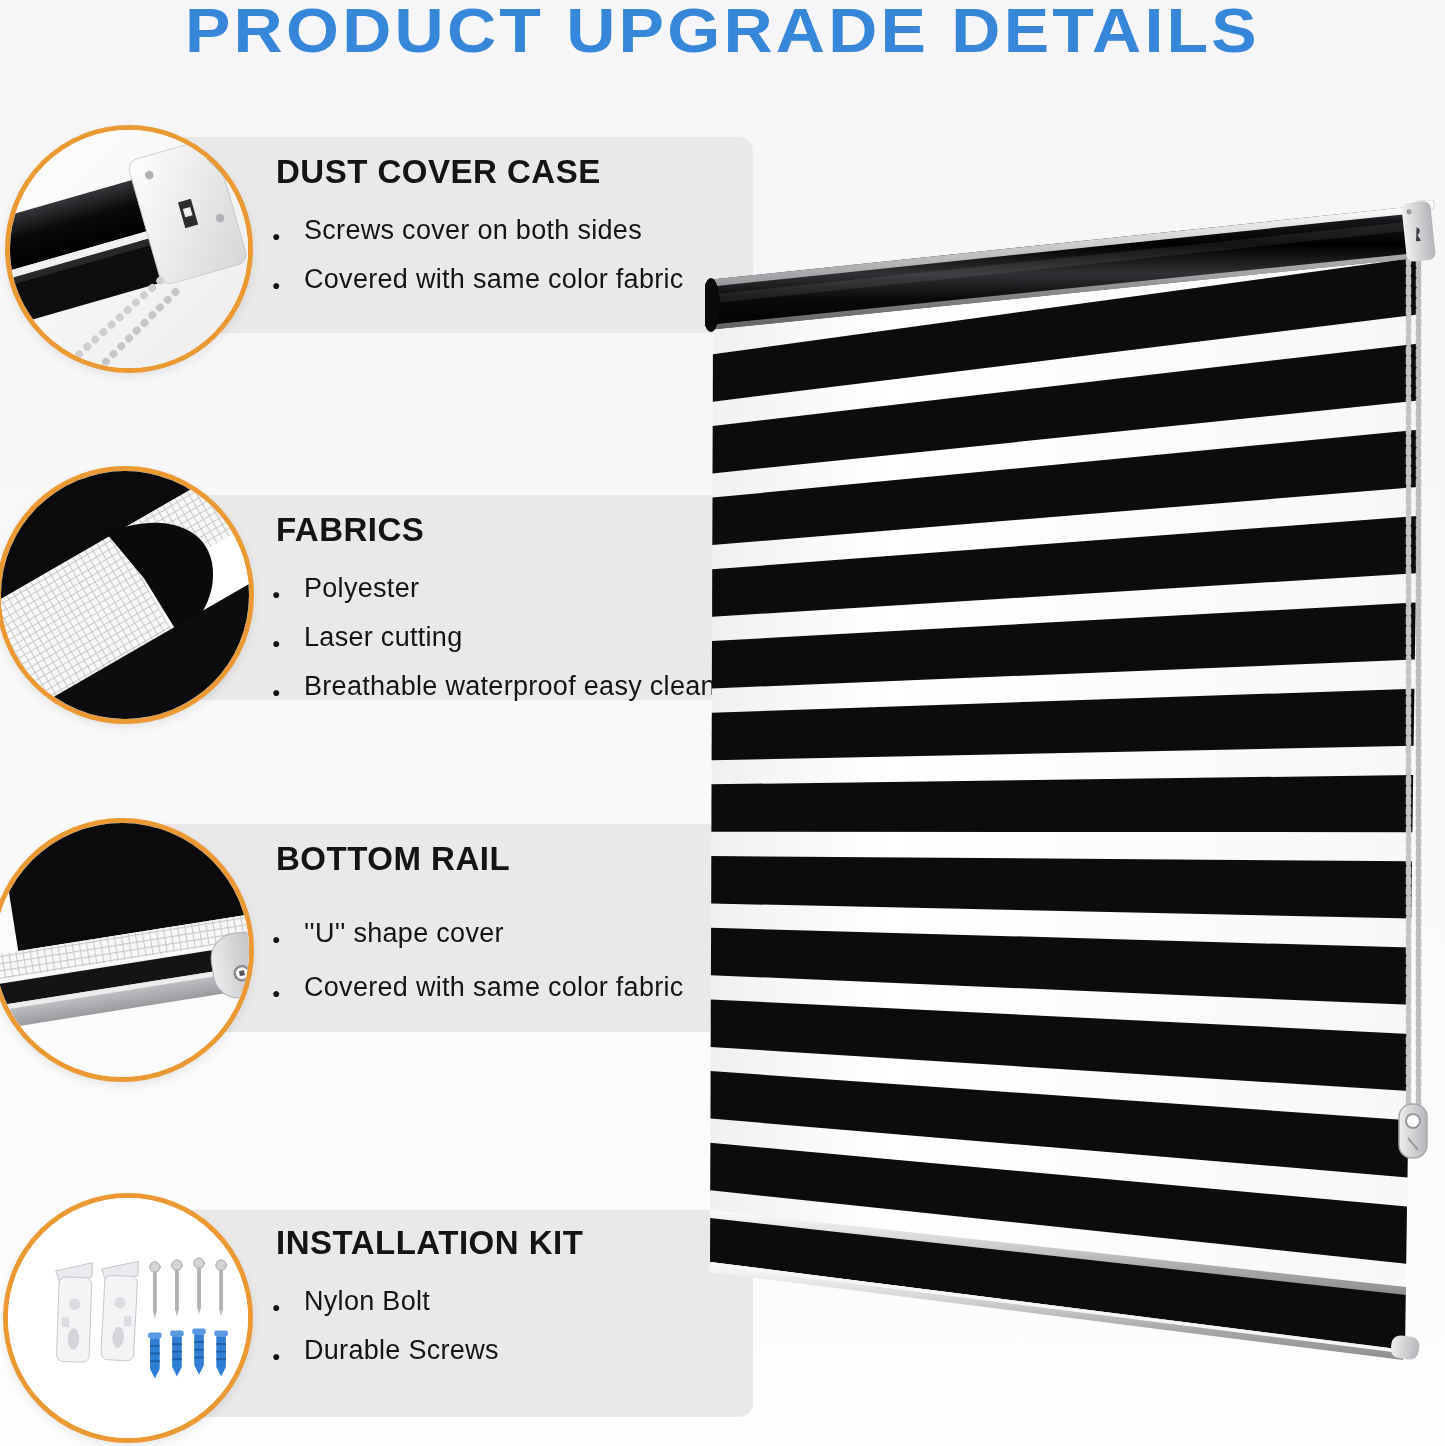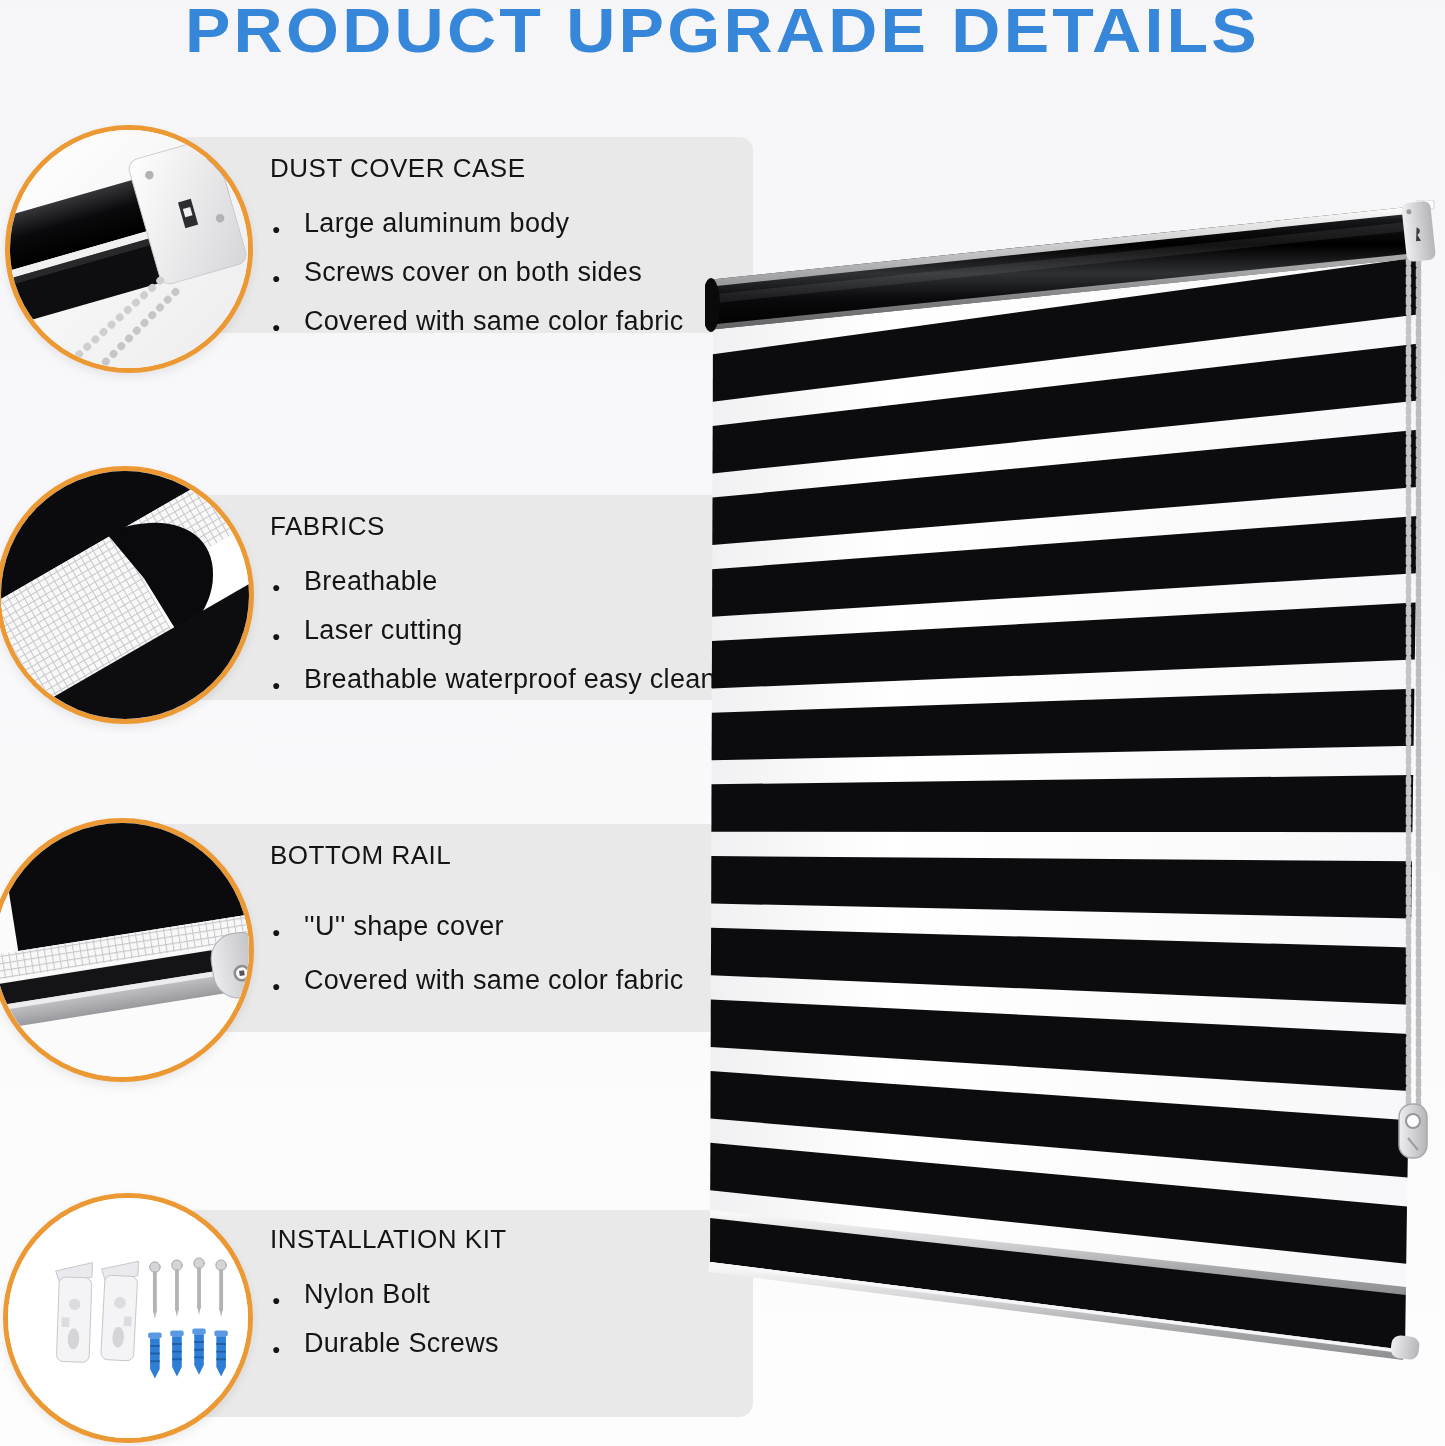--- a/index.html
+++ b/index.html
@@ -14,21 +14,21 @@
     color:var(--title,#3687d9);
     transform:scale(1.08,1.0); transform-origin:50% 0;
     z-index:1; margin:0;
   }
   .card{
     position:absolute; left:130px; width:623px;
     background:var(--card,#e9e9ea); border-radius:14px;
     box-sizing:border-box; padding:16px 18px 0 140px;
     z-index:2; color:var(--text,#141414);
   }
-  .card h2{ margin:0 0 24px 0; font-size:26px; font-weight:400; letter-spacing:.5px; }
+  .card h2{ margin:0 0 24px 6px; font-size:33px; font-weight:700; letter-spacing:.5px; }
   .card ul{ margin:0; padding:0; list-style:none; }
   .card li{
     position:relative; padding-left:34px; margin-bottom:19px;
     font-size:27px; line-height:30px; letter-spacing:.3px;
   }
   .card li::before{
     content:"●"; position:absolute; left:2px; top:6px; font-size:14px;
   }
   .card-1{ top:137px;  height:196px; }
   .card-2{ top:495px;  height:205px; }
@@ -54,30 +54,29 @@
 </head>
 <body>
 
 <div class="page">
 
   <h1 class="page-title">PRODUCT UPGRADE DETAILS</h1>
 
   <div class="card card-1">
     <h2>DUST COVER CASE</h2>
     <ul>
-      <li>Large aluminum body</li>
       <li>Screws cover on both sides</li>
       <li>Covered with same color fabric</li>
     </ul>
   </div>
 
   <div class="card card-2">
     <h2>FABRICS</h2>
     <ul>
-      <li>Breathable</li>
+      <li>Polyester</li>
       <li>Laser cutting</li>
       <li>Breathable waterproof easy clean</li>
     </ul>
   </div>
 
   <div class="card card-3">
     <h2>BOTTOM RAIL</h2>
     <ul>
       <li>''U'' shape cover</li>
       <li>Covered with same color fabric</li>

